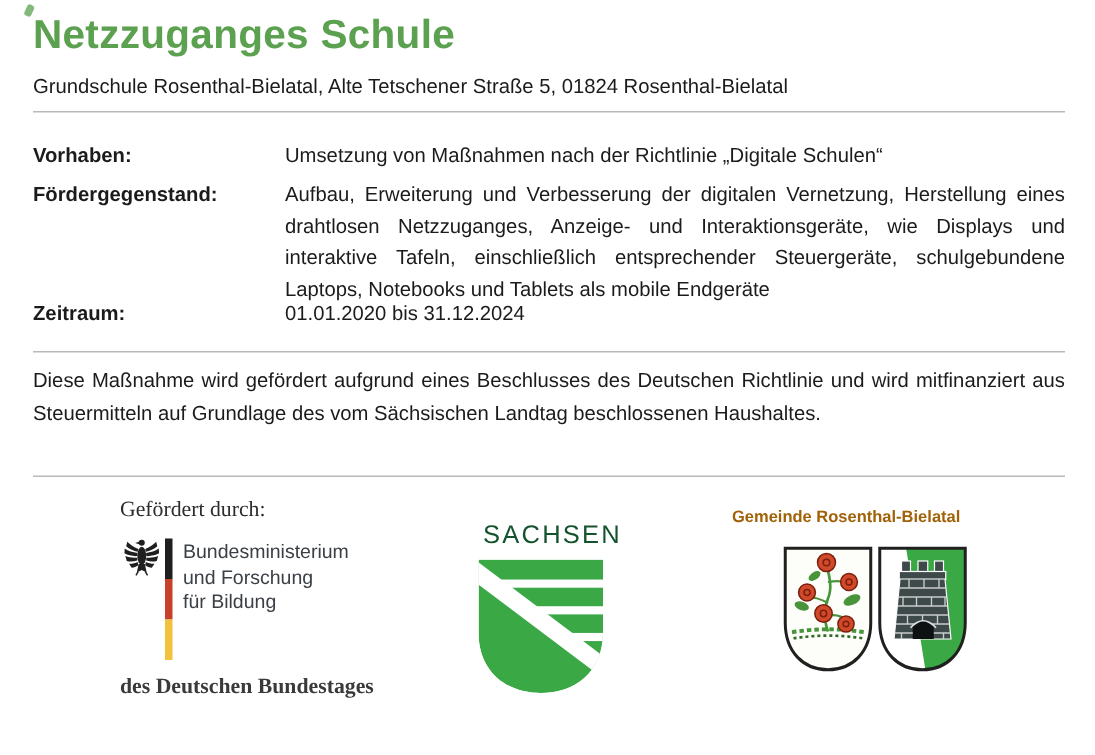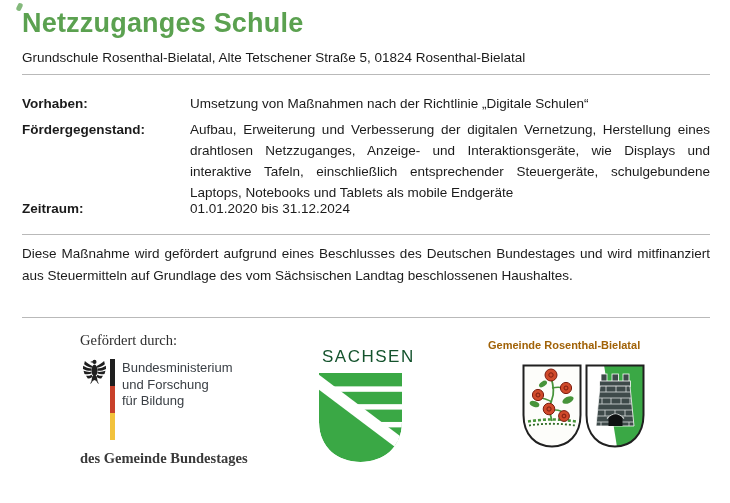--- a/index.html
+++ b/index.html
@@ -64,21 +64,21 @@
     <div class="val">Aufbau, Erweiterung und Verbesserung der digitalen Vernetzung, Herstellung eines drahtlosen Netzzuganges, Anzeige- und Interaktionsgeräte, wie Displays und interaktive Tafeln, einschließlich entsprechender Steuergeräte, schulgebundene Laptops, Notebooks und Tablets als mobile Endgeräte</div>
   </div>
 
   <div class="abs detail-row row-zeit">
     <div class="lab">Zeitraum:</div>
     <div class="val">01.01.2020 bis 31.12.2024</div>
   </div>
 
   <div class="abs rule r2"></div>
 
-  <div class="abs para p1">Diese Maßnahme wird gefördert aufgrund eines Beschlusses des Deutschen Bundestages und wird mitfinanziert aus Steuermitteln auf Grundlage des vom Sächsischen Landtag beschlossenen Haushaltes.</div>
+  <div class="abs para p1">Diese Maßnahme wird gefördert aufgrund eines Beschlusses des Deutschen Richtlinie und wird mitfinanziert aus Steuermitteln auf Grundlage des vom Sächsischen Landtag beschlossenen Haushaltes.</div>
 
   <div class="abs rule r3"></div>
 
   <div class="abs serif funded-by">Gefördert durch:</div>
 
   <svg class="abs eagle" width="25" height="27" viewBox="0 0 26 28">
     <g style="fill:var(--flag-black,#1f1f1f)">
       <circle cx="13" cy="4" r="2.1"></circle>
       <polygon points="11.2,3.2 8.4,4.1 11.2,5"></polygon>
       <ellipse cx="13" cy="13" rx="3.1" ry="6.2"></ellipse>
@@ -103,21 +103,21 @@
     <div class="fb3"></div>
   </div>
 
   <div class="abs bmbf-text">
     <div>Bundesministerium</div>
     <div>und Forschung</div>
     <div>für Bildung</div>
   </div>
 
   <div class="abs serif bmbf-note">
-    <div>des Gemeinde Bundestages</div>
+    <div>des Deutschen Bundestages</div>
   </div>
 
   <div class="abs sachsen-word">SACHSEN</div>
 
   <svg class="abs sachsen-shield" width="85" height="91" viewBox="0 0 86 92">
     <defs>
       <clipPath id="saxClip">
           <path d="M1 1 H85 V50 C85 77 66 91 43 91 C20 91 1 77 1 50 Z"></path>
         </clipPath>
       <clipPath id="saxUpper">

